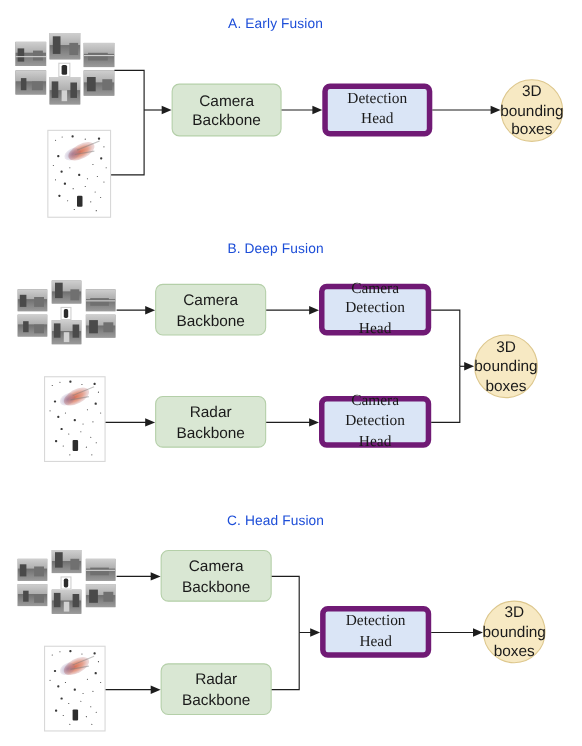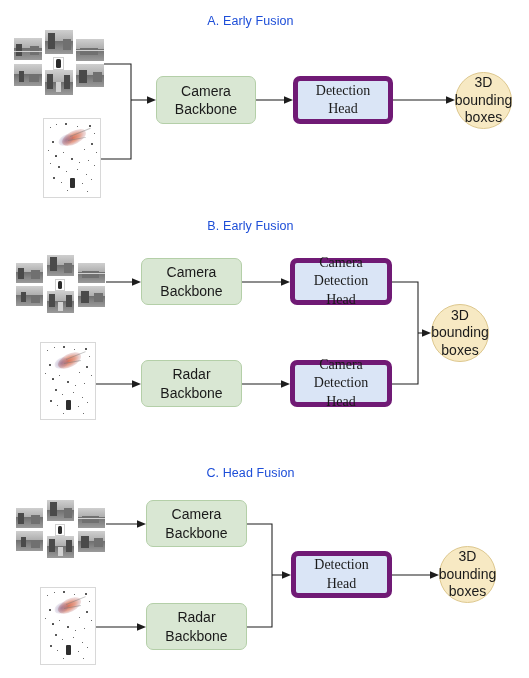--- a/index.html
+++ b/index.html
@@ -293,21 +293,21 @@
       <span>
         <span>3D</span><br>
         <span>bounding</span><br>
         <span>boxes</span>
       </span>
     </div>
   </div>
 
   <div class="section">
 
-    <div class="section-title" style="top:219px;">B. Early Fusion</div>
+    <div class="section-title" style="top:219px;">B. Deep Fusion</div>
 
     <div class="cam-grid" style="left:16px; top:255px; width:90px; height:58px;">
       <div class="cam-tile" style="left:0px;  top:8px;  width:27px; height:20px;">
         <div class="scene">
             <div class="sky"></div>
             <div class="ground"></div>
           <div class="blob" style="left:2px; top:5px; width:6px; height:11px;"></div>
           <div class="blob2" style="left:15px; top:7px; width:9px; height:9px;"></div>
         </div>
       </div>

